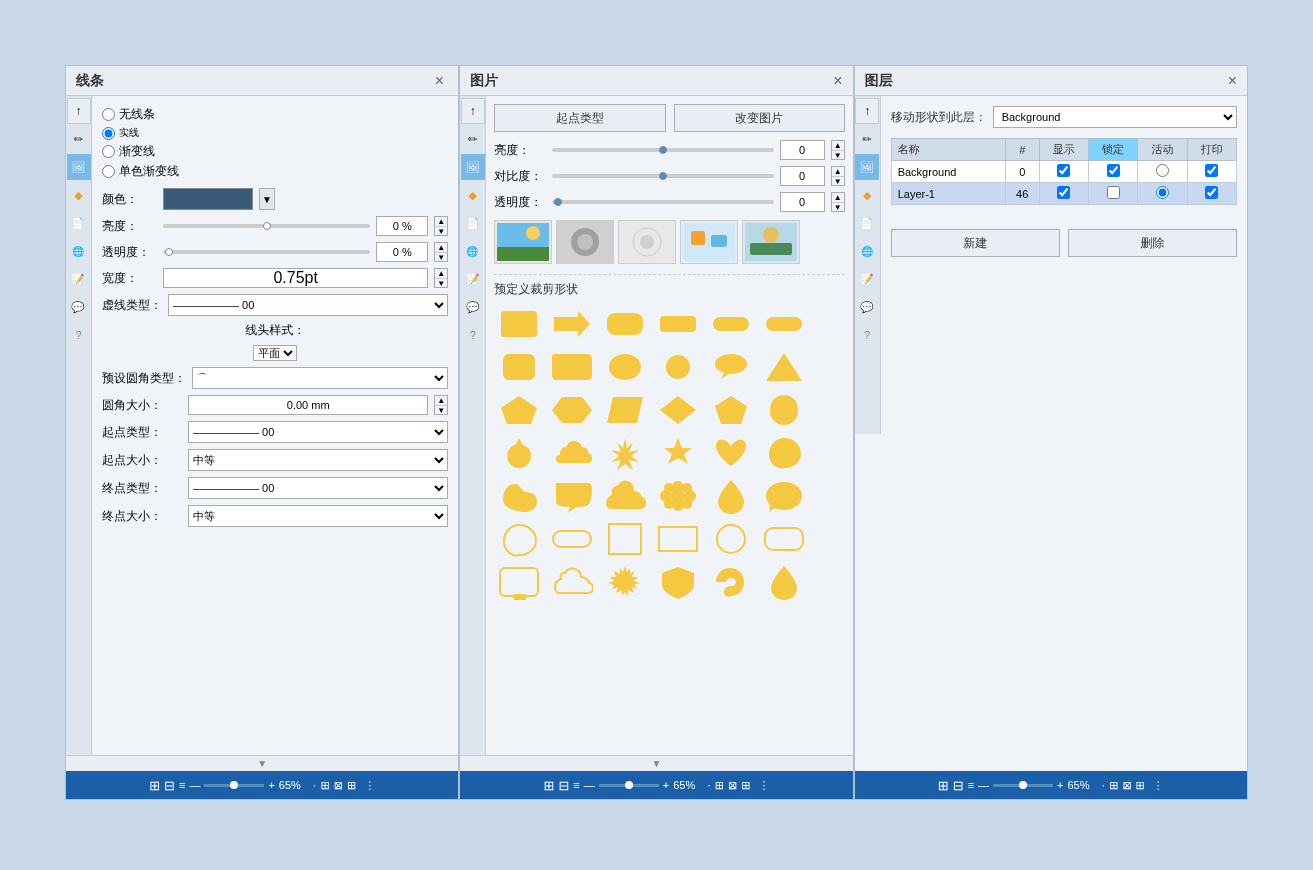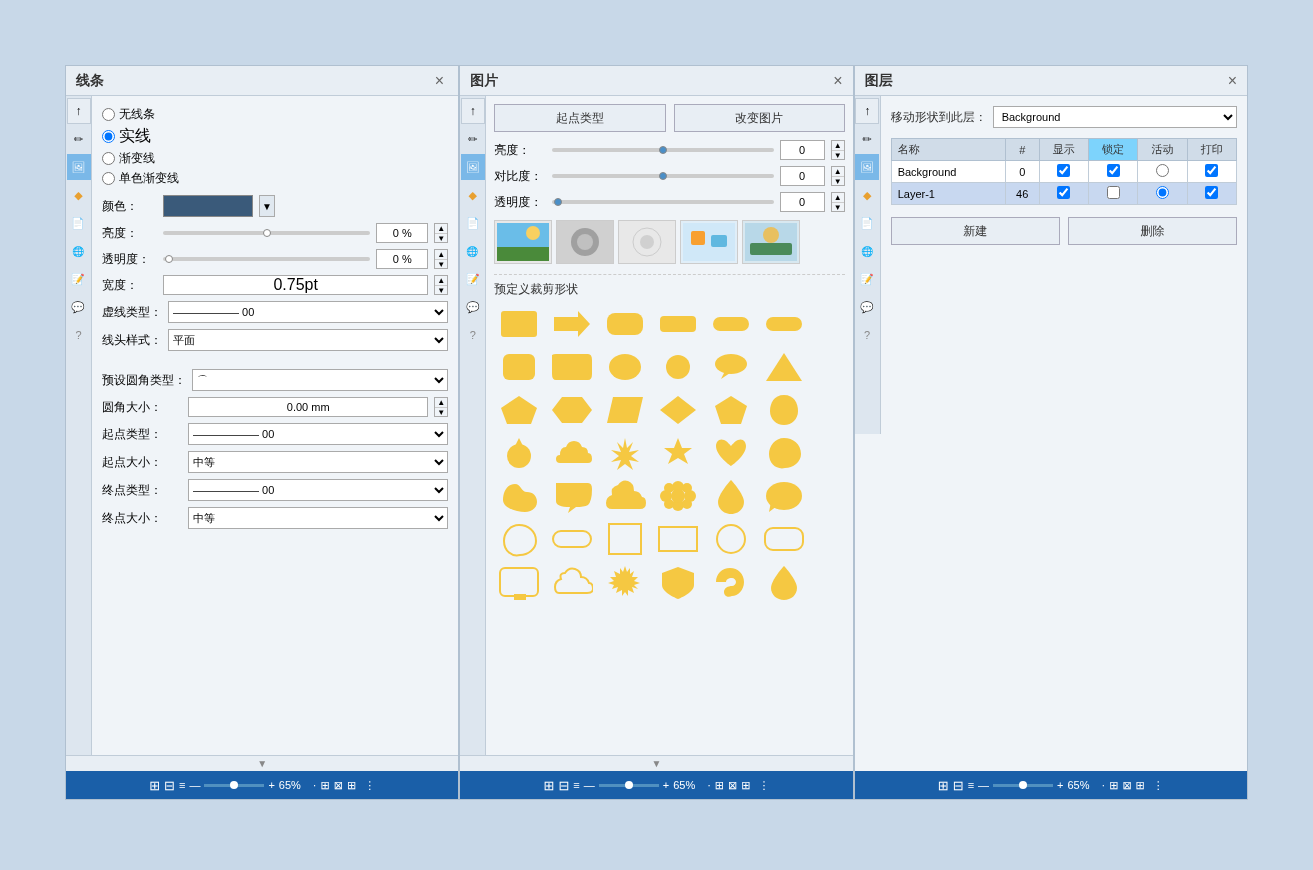--- a/index.html
+++ b/index.html
@@ -42,21 +42,21 @@
         </div>
 
         <div style="padding:10px 10px; flex:1; overflow-y:auto;">
 
           <div style="margin-bottom:3px; display:flex; align-items:center; gap:4px;">
             <input type="radio" name="line_type" style=""> 
               <span style="font-size:12px;">无线条</span>
           </div>
           <div style="margin-bottom:3px; display:flex; align-items:center; gap:4px;">
             <input type="radio" name="line_type" checked="" style=""> 
-              <span style="font-size:16px;">实线</span>
+              <span style="font-size:10px;">实线</span>
           </div>
           <div style="margin-bottom:3px; display:flex; align-items:center; gap:4px;">
             <input type="radio" name="line_type" style=""> 
               <span style="font-size:12px;">渐变线</span>
           </div>
           <div style="margin-bottom:8px; display:flex; align-items:center; gap:4px;">
             <input type="radio" name="line_type" style=""> 
               <span style="font-size:12px;">单色渐变线</span>
           </div>
 
@@ -99,21 +99,21 @@
             </div>
           </div>
 
           <div style="display:flex; align-items:center; margin-bottom:6px; gap:6px;">
             <span style="min-width:55px; font-size:12px;">虚线类型：</span>
             <select style="flex:1; height:22px; border:1px solid #aaa; font-size:11px; background:#fff;">
               <option>——————  00</option>
             </select>
           </div>
 
-          <div style="display:flex; align-items:center; margin-bottom:18px; gap:6px;">
+          <div style="display:flex; align-items:center; margin-bottom:6px; gap:6px;flex-direction:column;">
             <span style="min-width:55px; font-size:12px;">线头样式：</span>
             <select style="flex:1; height:22px; border:1px solid #aaa; font-size:11px; background:#fff;">
               <option>平面</option>
             </select>
           </div>
 
           <div style="display:flex; align-items:center; margin-bottom:6px; gap:6px;">
             <span style="min-width:80px; font-size:12px;">预设圆角类型：</span>
             <select style="flex:1; height:22px; border:1px solid #aaa; font-size:11px; background:#fff;">
               <option>⌒</option>
@@ -601,21 +601,21 @@
                 <td style="border:1px solid #c0ccd8; padding:3px 6px; text-align:left;">Layer-1</td>
                 <td style="border:1px solid #c0ccd8; padding:3px 4px; text-align:center;">46</td>
                 <td style="border:1px solid #c0ccd8; padding:3px 4px; text-align:center;"><input type="checkbox" checked="" style="cursor: pointer;"></td>
                 <td style="border:1px solid #c0ccd8; padding:3px 4px; text-align:center;"><input type="checkbox" style="cursor: pointer;"></td>
                 <td style="border:1px solid #c0ccd8; padding:3px 4px; text-align:center;"><input type="radio" name="active_layer" checked="" style="cursor: pointer;"></td>
                 <td style="border:1px solid #c0ccd8; padding:3px 4px; text-align:center;"><input type="checkbox" checked="" style="cursor: pointer;"></td>
               </tr>
             </tbody>
           </table>
 
-          <div style="display:flex; gap:8px; margin-top:12px;">
+          <div style="display:flex; gap:8px; margin-top:24px;">
             <button style="flex:1; height:28px; background:#e8eef4; border:1px solid #aab; cursor:pointer; font-size:12px; color:#333;">新建</button>
             <button style="flex:1; height:28px; background:#e8eef4; border:1px solid #aab; cursor:pointer; font-size:12px; color:#333;">删除</button>
           </div>
         </div>
       </div>
 
       <div style="flex:1; background:#f0f4f8; min-height:20px;"></div>
 
       <div style="height:28px; background:#1a5fa8; display:flex; align-items:center; justify-content:center; color:#fff; font-size:11px; gap:4px; flex-shrink:0;">
         <span style="cursor:pointer; font-size:13px;">⊞</span>

